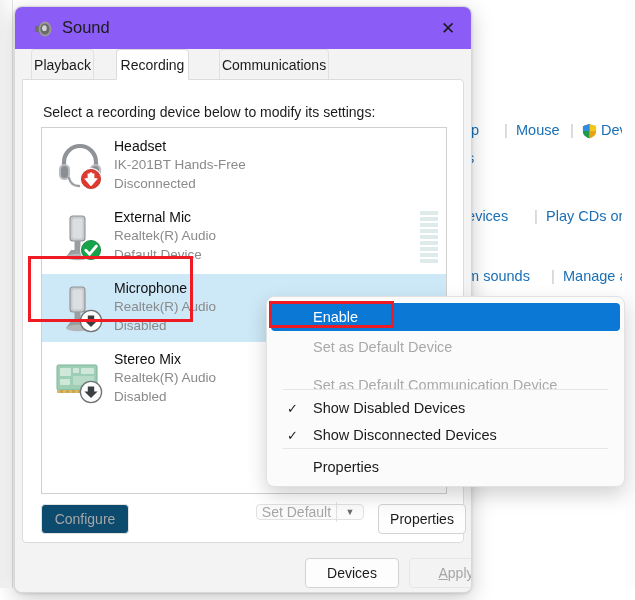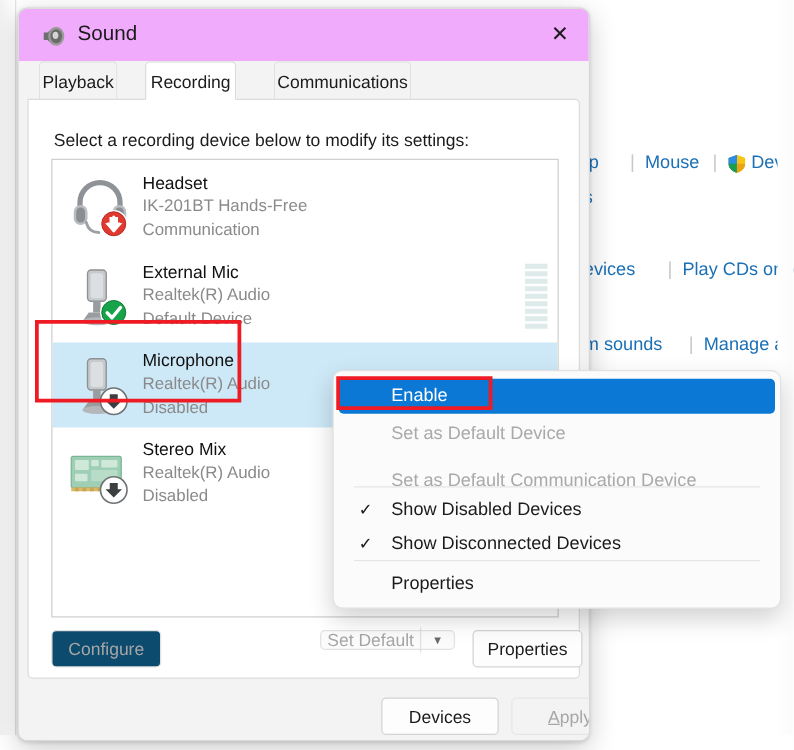--- a/index.html
+++ b/index.html
@@ -42,21 +42,21 @@
   #sound-dialog{
     position:absolute;left:14px;top:6px;width:456px;height:585px;
     background:#f3f3f3;
     border:1px solid #d8d8d8;
     border-radius:8px;
     box-shadow:0 6px 22px rgba(0,0,0,0.20),0 1px 3px rgba(0,0,0,0.12);
     overflow:hidden;
   }
   #titlebar{
     position:absolute;left:0;top:0;width:456px;height:42px;
-    background:#f0abfc;
+    background:#8b5cf6;
   }
   #title-icon{
     position:absolute;left:18px;top:13px;width:20px;height:18px;
   }
   #title-text{
     position:absolute;left:47px;top:11px;
     font-size:16.5px;color:#1b1b1b;
   }
   #close-btn{
     position:absolute;right:0;top:0;width:46px;height:42px;
@@ -288,21 +288,21 @@
           <rect x="36" y="24" width="11" height="16" rx="5.5" fill="#b9bcc0"></rect>
           <rect x="38" y="26" width="7" height="12" rx="3.5" fill="#8a8d91"></rect>
           <path d="M15 38 Q17 46 25 46" stroke="#9da0a4" stroke-width="2.4" fill="none" stroke-linecap="round"></path>
           <circle cx="37" cy="39" r="11" fill="#ffffff"></circle>
           <circle cx="37" cy="39" r="9.6" fill="#e03a30" stroke="#b52b22" stroke-width="0.8"></circle>
           <path d="M37 33.6 V41.2 M32.6 39.2 L37 44.6 L41.4 39.2" stroke="#ffffff" stroke-width="2.5" fill="none" stroke-linecap="round" stroke-linejoin="round"></path>
           <path d="M33.6 33.6 H40.4 V38.6 H44 L37 45.4 L30 38.6 H33.6 Z" fill="#ffffff"></path>
         </svg>
         <div class="dev-name">Headset</div>
         <div class="dev-sub">IK-201BT Hands-Free</div>
-        <div class="dev-state">Communication</div>
+        <div class="dev-state">Disconnected</div>
       </div>
 
       <div class="device-row" style="top:75px;">
         <svg class="dev-icon" viewBox="0 0 52 52">
           <rect x="16" y="5" width="15" height="25" rx="3" fill="#c7cacd" stroke="#8f9295" stroke-width="1.1"></rect>
           <rect x="18.5" y="7.5" width="10" height="20" rx="2" fill="#dcdfe2"></rect>
           <rect x="20.5" y="30" width="6" height="9" fill="#9a9da0"></rect>
           <path d="M12 46 H36 L31 39 H17 Z" fill="#9a9da0"></path>
           <ellipse cx="24" cy="46" rx="12" ry="3.2" fill="#b4b7ba"></ellipse>
           <circle cx="37" cy="39" r="11" fill="#ffffff"></circle>

